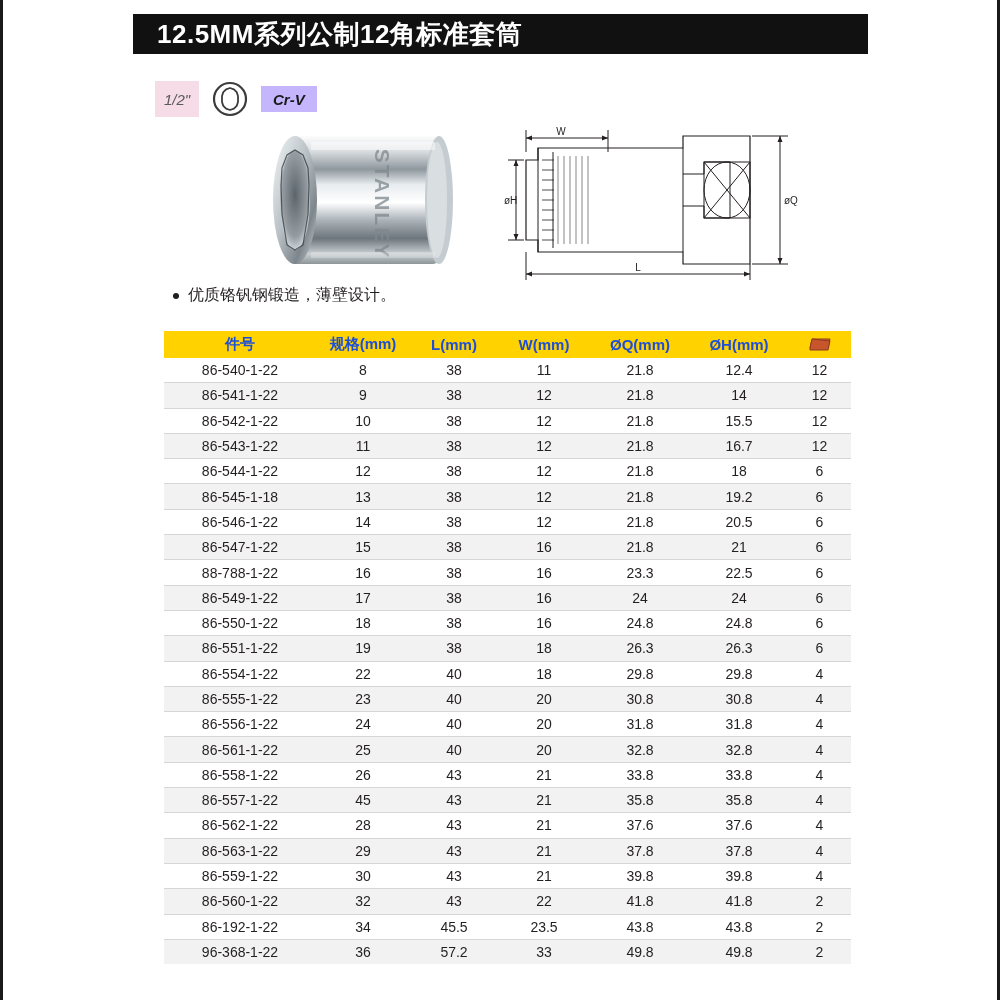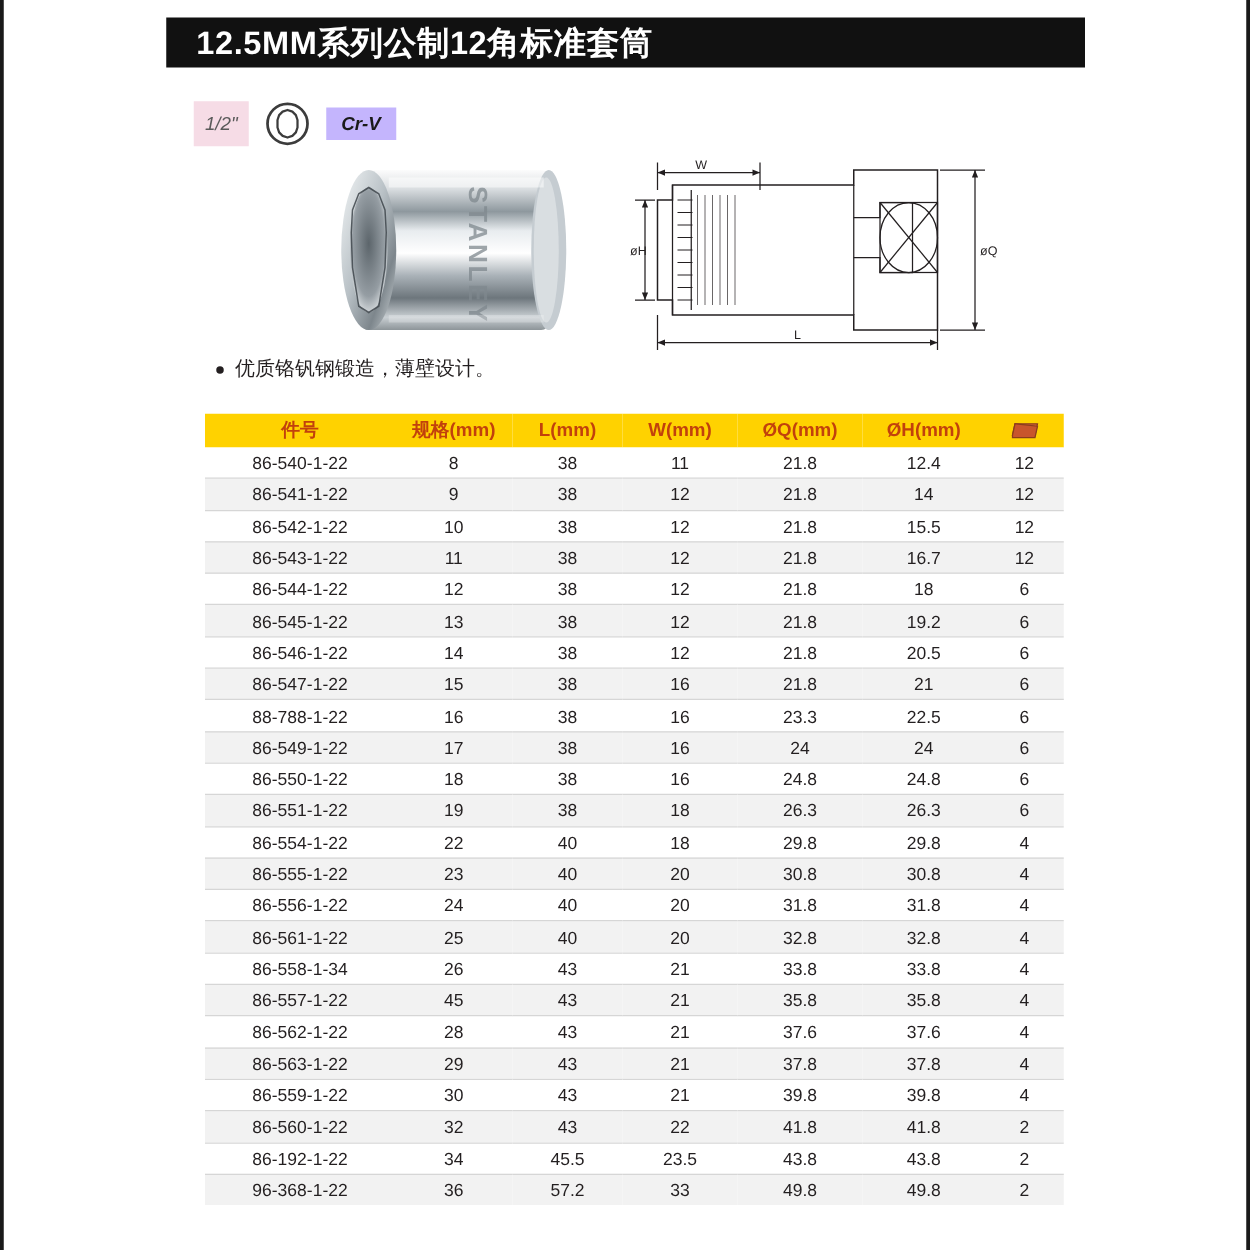--- a/index.html
+++ b/index.html
@@ -117,21 +117,21 @@
   .spec-table {
     position: absolute;
     left: 161px;
     top: 331px;
     width: 687px;
     border-collapse: collapse;
     font-size: 14px;
   }
   .spec-table th {
     background: #ffd200;
-    color: #c2410c;
+    color: #1d4ed8;
     font-size: 15px;
     font-weight: bold;
     height: 27px;
     text-align: center;
     border: none;
     padding: 0;
   }
   .spec-table td {
     height: 24.3px;
     text-align: center;
@@ -371,21 +371,21 @@
         <tr>
           <td class="col-partno">86-544-1-22</td>
           <td class="col-spec">12</td>
           <td class="col-l">38</td>
           <td class="col-w">12</td>
           <td class="col-q">21.8</td>
           <td class="col-h">18</td>
           <td class="col-pt">6</td>
         </tr>
         <tr>
-          <td class="col-partno">86-545-1-22</td>
+          <td class="col-partno">86-545-1-18</td>
           <td class="col-spec">13</td>
           <td class="col-l">38</td>
           <td class="col-w">12</td>
           <td class="col-q">21.8</td>
           <td class="col-h">19.2</td>
           <td class="col-pt">6</td>
         </tr>
         <tr>
           <td class="col-partno">86-546-1-22</td>
           <td class="col-spec">14</td>
@@ -470,21 +470,21 @@
         <tr>
           <td class="col-partno">86-561-1-22</td>
           <td class="col-spec">25</td>
           <td class="col-l">40</td>
           <td class="col-w">20</td>
           <td class="col-q">32.8</td>
           <td class="col-h">32.8</td>
           <td class="col-pt">4</td>
         </tr>
         <tr>
-          <td class="col-partno">86-558-1-34</td>
+          <td class="col-partno">86-558-1-22</td>
           <td class="col-spec">26</td>
           <td class="col-l">43</td>
           <td class="col-w">21</td>
           <td class="col-q">33.8</td>
           <td class="col-h">33.8</td>
           <td class="col-pt">4</td>
         </tr>
         <tr>
           <td class="col-partno">86-557-1-22</td>
           <td class="col-spec">45</td>

